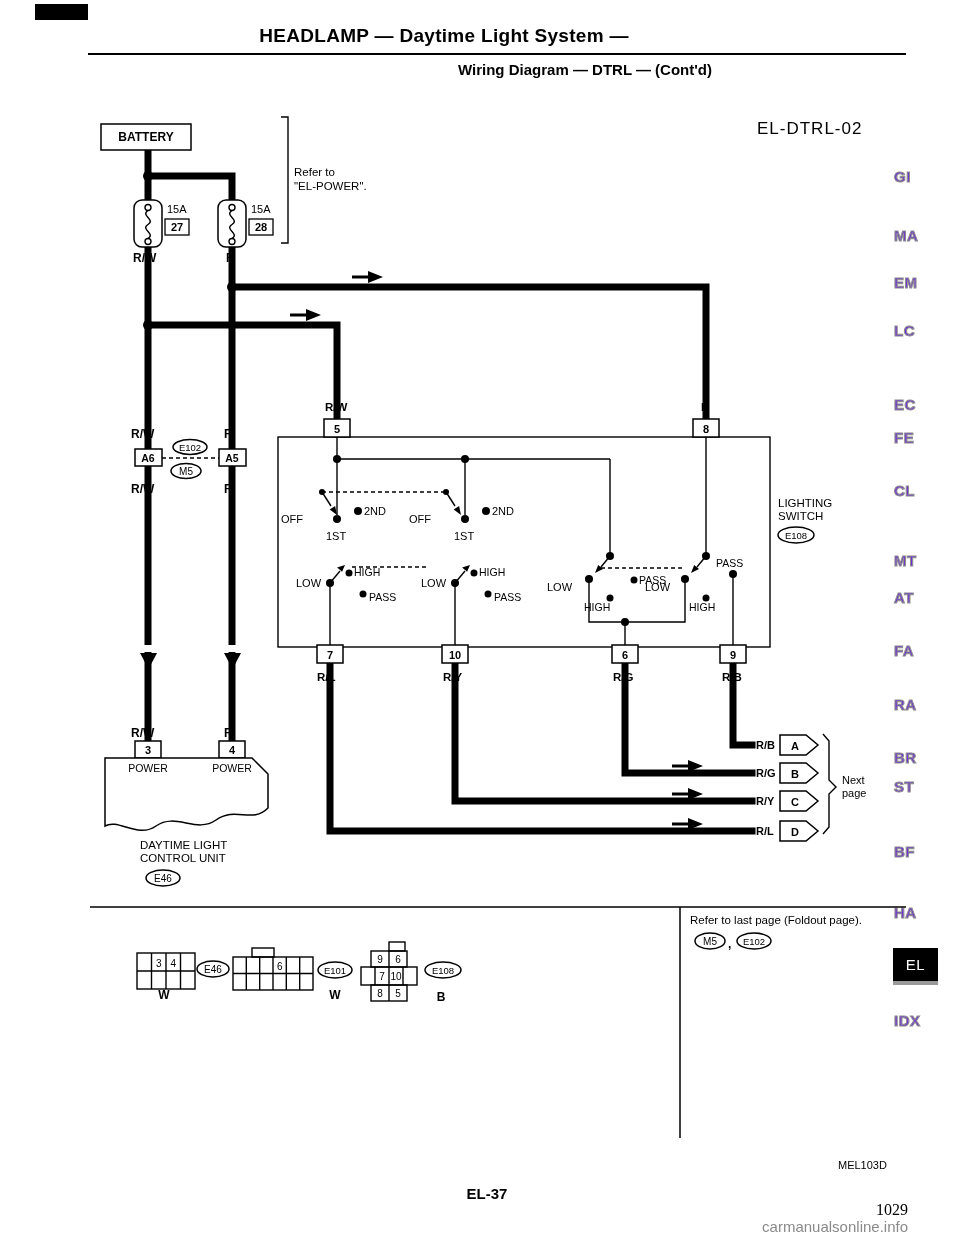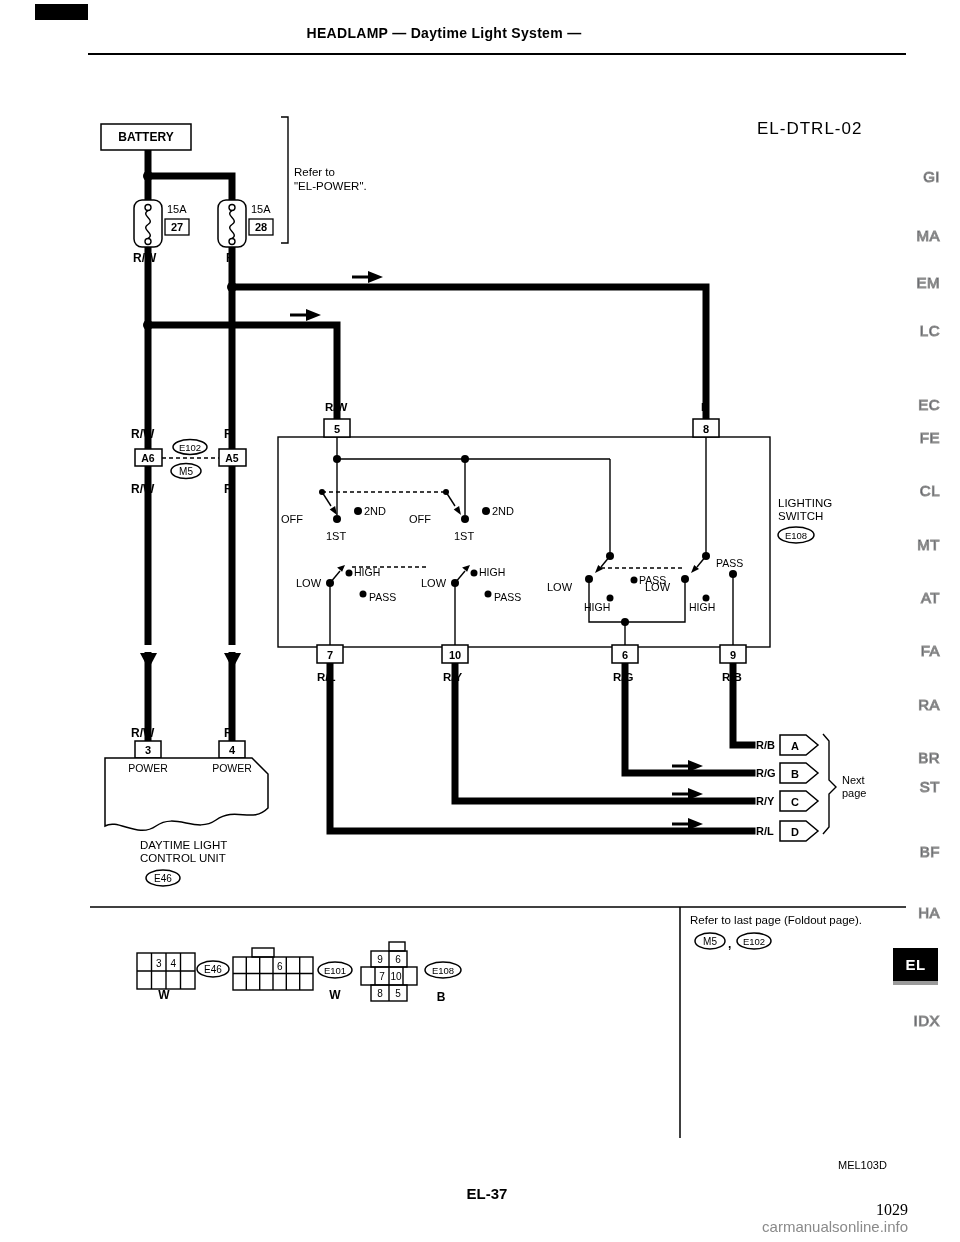--- a/index.html
+++ b/index.html
@@ -1,29 +1,29 @@
 <!DOCTYPE html>
 <html><head>
 <meta charset="utf-8">
 <style>
   * { margin:0; padding:0; box-sizing:border-box; }
   html,body { width:960px; height:1242px; background:#fff; font-family:"Liberation Sans",sans-serif; color:#000; }
   .page { position:relative; width:960px; height:1242px; background:#fff; overflow:hidden; }
 
   .hdr-tab { position:absolute; left:35px; top:4px; width:53px; height:16px; background:#000; }
-  .title { position:absolute; left:0; top:25px; width:864px; text-align:center; font-size:14px; font-weight:bold; letter-spacing:.3px;padding-left:24px; }
+  .title { position:absolute; left:0; top:25px; width:864px; text-align:center; font-size:19px; font-weight:bold; letter-spacing:.3px;padding-left:24px; }
   .rule  { position:absolute; left:88px; top:53px; width:818px; height:2px; background:#000; }
   .subtitle { position:absolute; left:210px; top:61px; width:750px; text-align:center; font-size:15px; font-weight:bold; }
   .diagcode { position:absolute; left:757px; top:119px; font-size:17px; font-weight:normal; letter-spacing:1px; }
 
-  .margin-item { position:absolute; left:894px; width:46px; text-align:right; font-size:15px; font-weight:normal;
-                 color:#0f172a; -webkit-text-stroke:1.1px #8f8f8f; letter-spacing:.5px; }
+  .margin-item { position:absolute; left:894px; width:46px; text-align:left; font-size:15px; font-weight:bold;
+                 color:#6d28d9; -webkit-text-stroke:1.1px #8f8f8f; letter-spacing:.5px; }
   .margin-el-box { position:absolute; left:893px; top:948px; width:45px; height:37px; background:#000;
                    display:flex; align-items:center; justify-content:center; border-bottom:4px solid #9a9a9a; }
-  .margin-el-box span { color:#fff; font-size:15px; font-weight:bold; letter-spacing:.5px; }
+  .margin-el-box span { color:#fff; font-size:15px; font-weight:normal; letter-spacing:.5px; }
 
   svg { position:absolute; left:0; top:0; }
   svg text { font-family:"Liberation Sans",sans-serif; fill:#000; }
   .s95 { font-size:9.5px; } .s10 { font-size:10px; } .s105 { font-size:10.5px; }
   .s11 { font-size:11px; } .s115 { font-size:11.5px; } .s12 { font-size:12px; }
   .s15 { font-size:15px; } .s16 { font-size:16px; }
   .b { font-weight:bold; } .mid { text-anchor:middle; } .end { text-anchor:end; }
   .serif { font-family:"Liberation Serif",serif; }
   .gray { fill:#8a8a8a; }
   .box   { fill:#fff; stroke:#000; stroke-width:1.5; }
@@ -34,30 +34,31 @@
   .wnotch{ fill:#fff; }
 </style>
 </head>
 <body>
 
 <div class="page">
 
   <div class="hdr-tab"></div>
   <div class="title">HEADLAMP — Daytime Light System —</div>
   <div class="rule"></div>
+  <div class="subtitle">Wiring Diagram — DTRL — (Cont'd)</div>
   <div class="diagcode">EL-DTRL-02</div>
 
   <span class="margin-item" style="top:168px">GI</span>
   <span class="margin-item" style="top:227px">MA</span>
   <span class="margin-item" style="top:274px">EM</span>
   <span class="margin-item" style="top:322px">LC</span>
   <span class="margin-item" style="top:396px">EC</span>
   <span class="margin-item" style="top:429px">FE</span>
   <span class="margin-item" style="top:482px">CL</span>
-  <span class="margin-item" style="top:536px">MT</span>
+  <span class="margin-item" style="top:552px">MT</span>
   <span class="margin-item" style="top:589px">AT</span>
   <span class="margin-item" style="top:642px">FA</span>
   <span class="margin-item" style="top:696px">RA</span>
   <span class="margin-item" style="top:749px">BR</span>
   <span class="margin-item" style="top:778px">ST</span>
   <span class="margin-item" style="top:843px">BF</span>
   <span class="margin-item" style="top:904px">HA</span>
   <div class="margin-el-box">
     <span>EL</span>
   </div>

